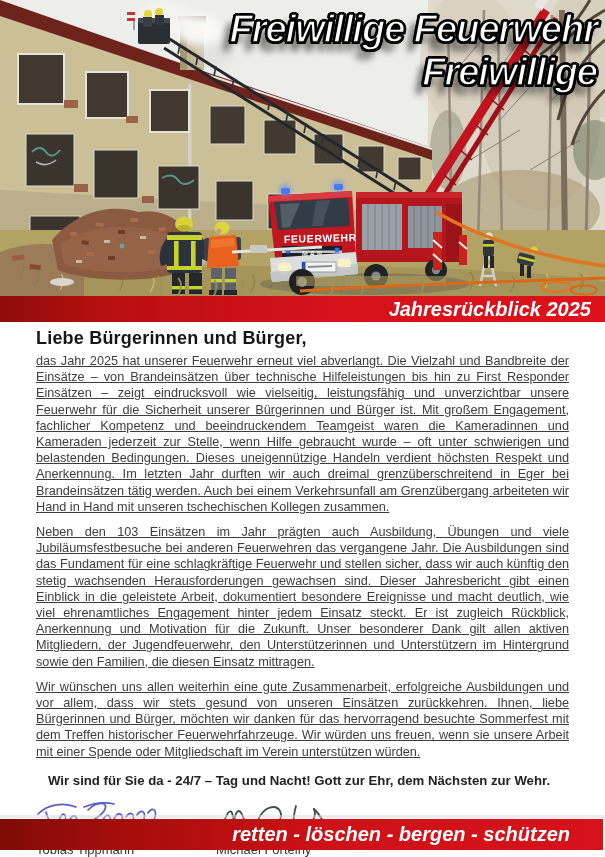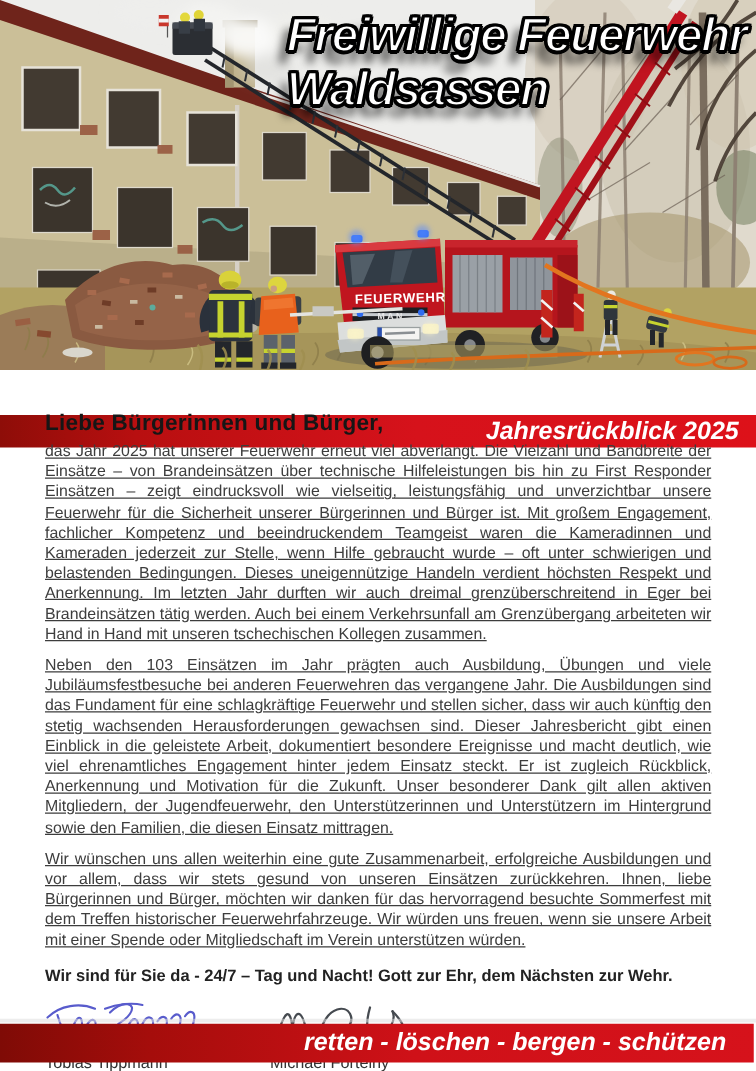--- a/index.html
+++ b/index.html
@@ -3,53 +3,53 @@
 <meta charset="utf-8">
 <style>
   html,body{margin:0;padding:0;background:#ffffff;}
   .page{position:relative;width:605px;height:857px;background:#ffffff;overflow:hidden;
         font-family:"Liberation Sans",sans-serif;}
 
   
   .photo-wrap{position:absolute;top:0;left:0;width:605px;height:296px;overflow:hidden;background:#e9e9e7;}
   .photo-wrap svg{display:block;}
 
-  .masthead{position:absolute;top:8px;right:8px;text-align:left;line-height:1.12;
+  .masthead{position:absolute;top:8px;right:8px;text-align:right;line-height:1.12;
             font-weight:bold;font-style:italic;color:#ffffff;letter-spacing:-1px;
             -webkit-text-stroke:1.6px #000;
             text-shadow:
               2px 0 0 #000,-2px 0 0 #000,0 2px 0 #000,0 -2px 0 #000,
               1.5px 1.5px 0 #000,-1.5px -1.5px 0 #000,1.5px -1.5px 0 #000,-1.5px 1.5px 0 #000,
               -7px 9px 7px rgba(0,0,0,0.65);}
   .masthead .line{font-size:38px;white-space:nowrap;}
 
   .banner{position:absolute;top:296px;left:0;width:605px;height:26px;box-sizing:border-box;
           background:linear-gradient(90deg,#8e0d08 0%,#b80f10 18%,#d6121b 55%,#dd1119 100%);
           color:#fff;font-weight:bold;font-style:italic;font-size:20px;line-height:26px;
-          text-align:right;padding-right:14px;letter-spacing:0px;margin-top:36px;}
+          text-align:right;padding-right:14px;letter-spacing:0px;}
 
   
   .letter{position:absolute;left:36px;top:328px;width:533px;color:#3d3d3d;}
   .salutation{font-size:18px;font-weight:bold;color:#161616;margin:0 0 4px 0;letter-spacing:0.2px;}
   .para{font-size:12.7px;line-height:16.2px;text-align:justify;margin:0 0 9px 0;text-decoration:underline;}
-  .closing{font-size:13.2px;font-weight:bold;color:#222;margin:13px 0 10px 0;}
+  .closing{font-size:13.2px;font-weight:bold;color:#222;margin:13px 0 10px 12px;}
 
   .sigs{display:flex;align-items:flex-start;}
   .sig-block{display:flex;flex-direction:column;}
   .sig-left{width:170px;}
   .sig-right{margin-left:10px;}
   .sig-scribble{height:42px;}
   .sig-name{font-size:13px;color:#333;margin-top:2px;}
 
   
   .footer-edge{position:absolute;top:815px;left:0;width:605px;height:3px;background:#dedede;opacity:.55;}
   .footer{position:absolute;top:819px;left:0;width:603px;height:31px;box-sizing:border-box;
           background:linear-gradient(90deg,#7f0b06 0%,#a50d0b 20%,#cf1118 55%,#d6121b 100%);
           color:#fff;font-weight:bold;font-style:italic;font-size:20px;line-height:31px;
-          text-align:right;padding-right:22px;}
+          text-align:right;padding-right:33px;}
 </style>
 </head>
 <body>
 
 <div class="page">
 
   <div class="photo-wrap">
     <svg width="605" height="296" viewBox="0 0 605 296" xmlns="http://www.w3.org/2000/svg">
       <defs>
         <filter id="soft" x="-40%" y="-40%" width="180%" height="180%">
@@ -375,21 +375,21 @@
       <rect x="250" y="245" width="17" height="8" fill="#c9c9c4"></rect>
 
       <g stroke="#a08f50" stroke-width="2" opacity=".85">
         <path d="M160,296 q4,-14 -2,-20 M178,296 q6,-12 0,-18 M214,296 q5,-12 0,-16 M240,296 q6,-12 1,-16" fill="none"></path>
         <path d="M330,296 q6,-12 0,-18 M360,296 q6,-10 1,-14 M420,296 q6,-12 0,-16" fill="none"></path>
       </g>
     </svg>
 
     <div class="masthead">
       <div class="line">Freiwillige Feuerwehr</div>
-      <div class="line">Waldsassen</div>
+      <div class="line">Freiwillige</div>
     </div>
   </div>
 
   <div class="banner">Jahresrückblick 2025</div>
 
   <div class="letter">
     <h1 class="salutation">Liebe Bürgerinnen und Bürger,</h1>
     <p class="para">das Jahr 2025 hat unserer Feuerwehr erneut viel abverlangt. Die Vielzahl und Bandbreite der Einsätze – von Brandeinsätzen über technische Hilfeleistungen bis hin zu First Responder Einsätzen – zeigt eindrucksvoll wie vielseitig, leistungsfähig und unverzichtbar unsere Feuerwehr für die Sicherheit unserer Bürgerinnen und Bürger ist. Mit großem Engagement, fachlicher Kompetenz und beeindruckendem Teamgeist waren die Kameradinnen und Kameraden jederzeit zur Stelle, wenn Hilfe gebraucht wurde – oft unter schwierigen und belastenden Bedingungen. Dieses uneigennützige Handeln verdient höchsten Respekt und Anerkennung. Im letzten Jahr durften wir auch dreimal grenzüberschreitend in Eger bei Brandeinsätzen tätig werden. Auch bei einem Verkehrsunfall am Grenzübergang arbeiteten wir Hand in Hand mit unseren tschechischen Kollegen zusammen.</p>
     <p class="para">Neben den 103 Einsätzen im Jahr prägten auch Ausbildung, Übungen und viele Jubiläumsfestbesuche bei anderen Feuerwehren das vergangene Jahr. Die Ausbildungen sind das Fundament für eine schlagkräftige Feuerwehr und stellen sicher, dass wir auch künftig den stetig wachsenden Herausforderungen gewachsen sind. Dieser Jahresbericht gibt einen Einblick in die geleistete Arbeit, dokumentiert besondere Ereignisse und macht deutlich, wie viel ehrenamtliches Engagement hinter jedem Einsatz steckt. Er ist zugleich Rückblick, Anerkennung und Motivation für die Zukunft. Unser besonderer Dank gilt allen aktiven Mitgliedern, der Jugendfeuerwehr, den Unterstützerinnen und Unterstützern im Hintergrund sowie den Familien, die diesen Einsatz mittragen.</p>
     <p class="para">Wir wünschen uns allen weiterhin eine gute Zusammenarbeit, erfolgreiche Ausbildungen und vor allem, dass wir stets gesund von unseren Einsätzen zurückkehren. Ihnen, liebe Bürgerinnen und Bürger, möchten wir danken für das hervorragend besuchte Sommerfest mit dem Treffen historischer Feuerwehrfahrzeuge. Wir würden uns freuen, wenn sie unsere Arbeit mit einer Spende oder Mitgliedschaft im Verein unterstützen würden.</p>

